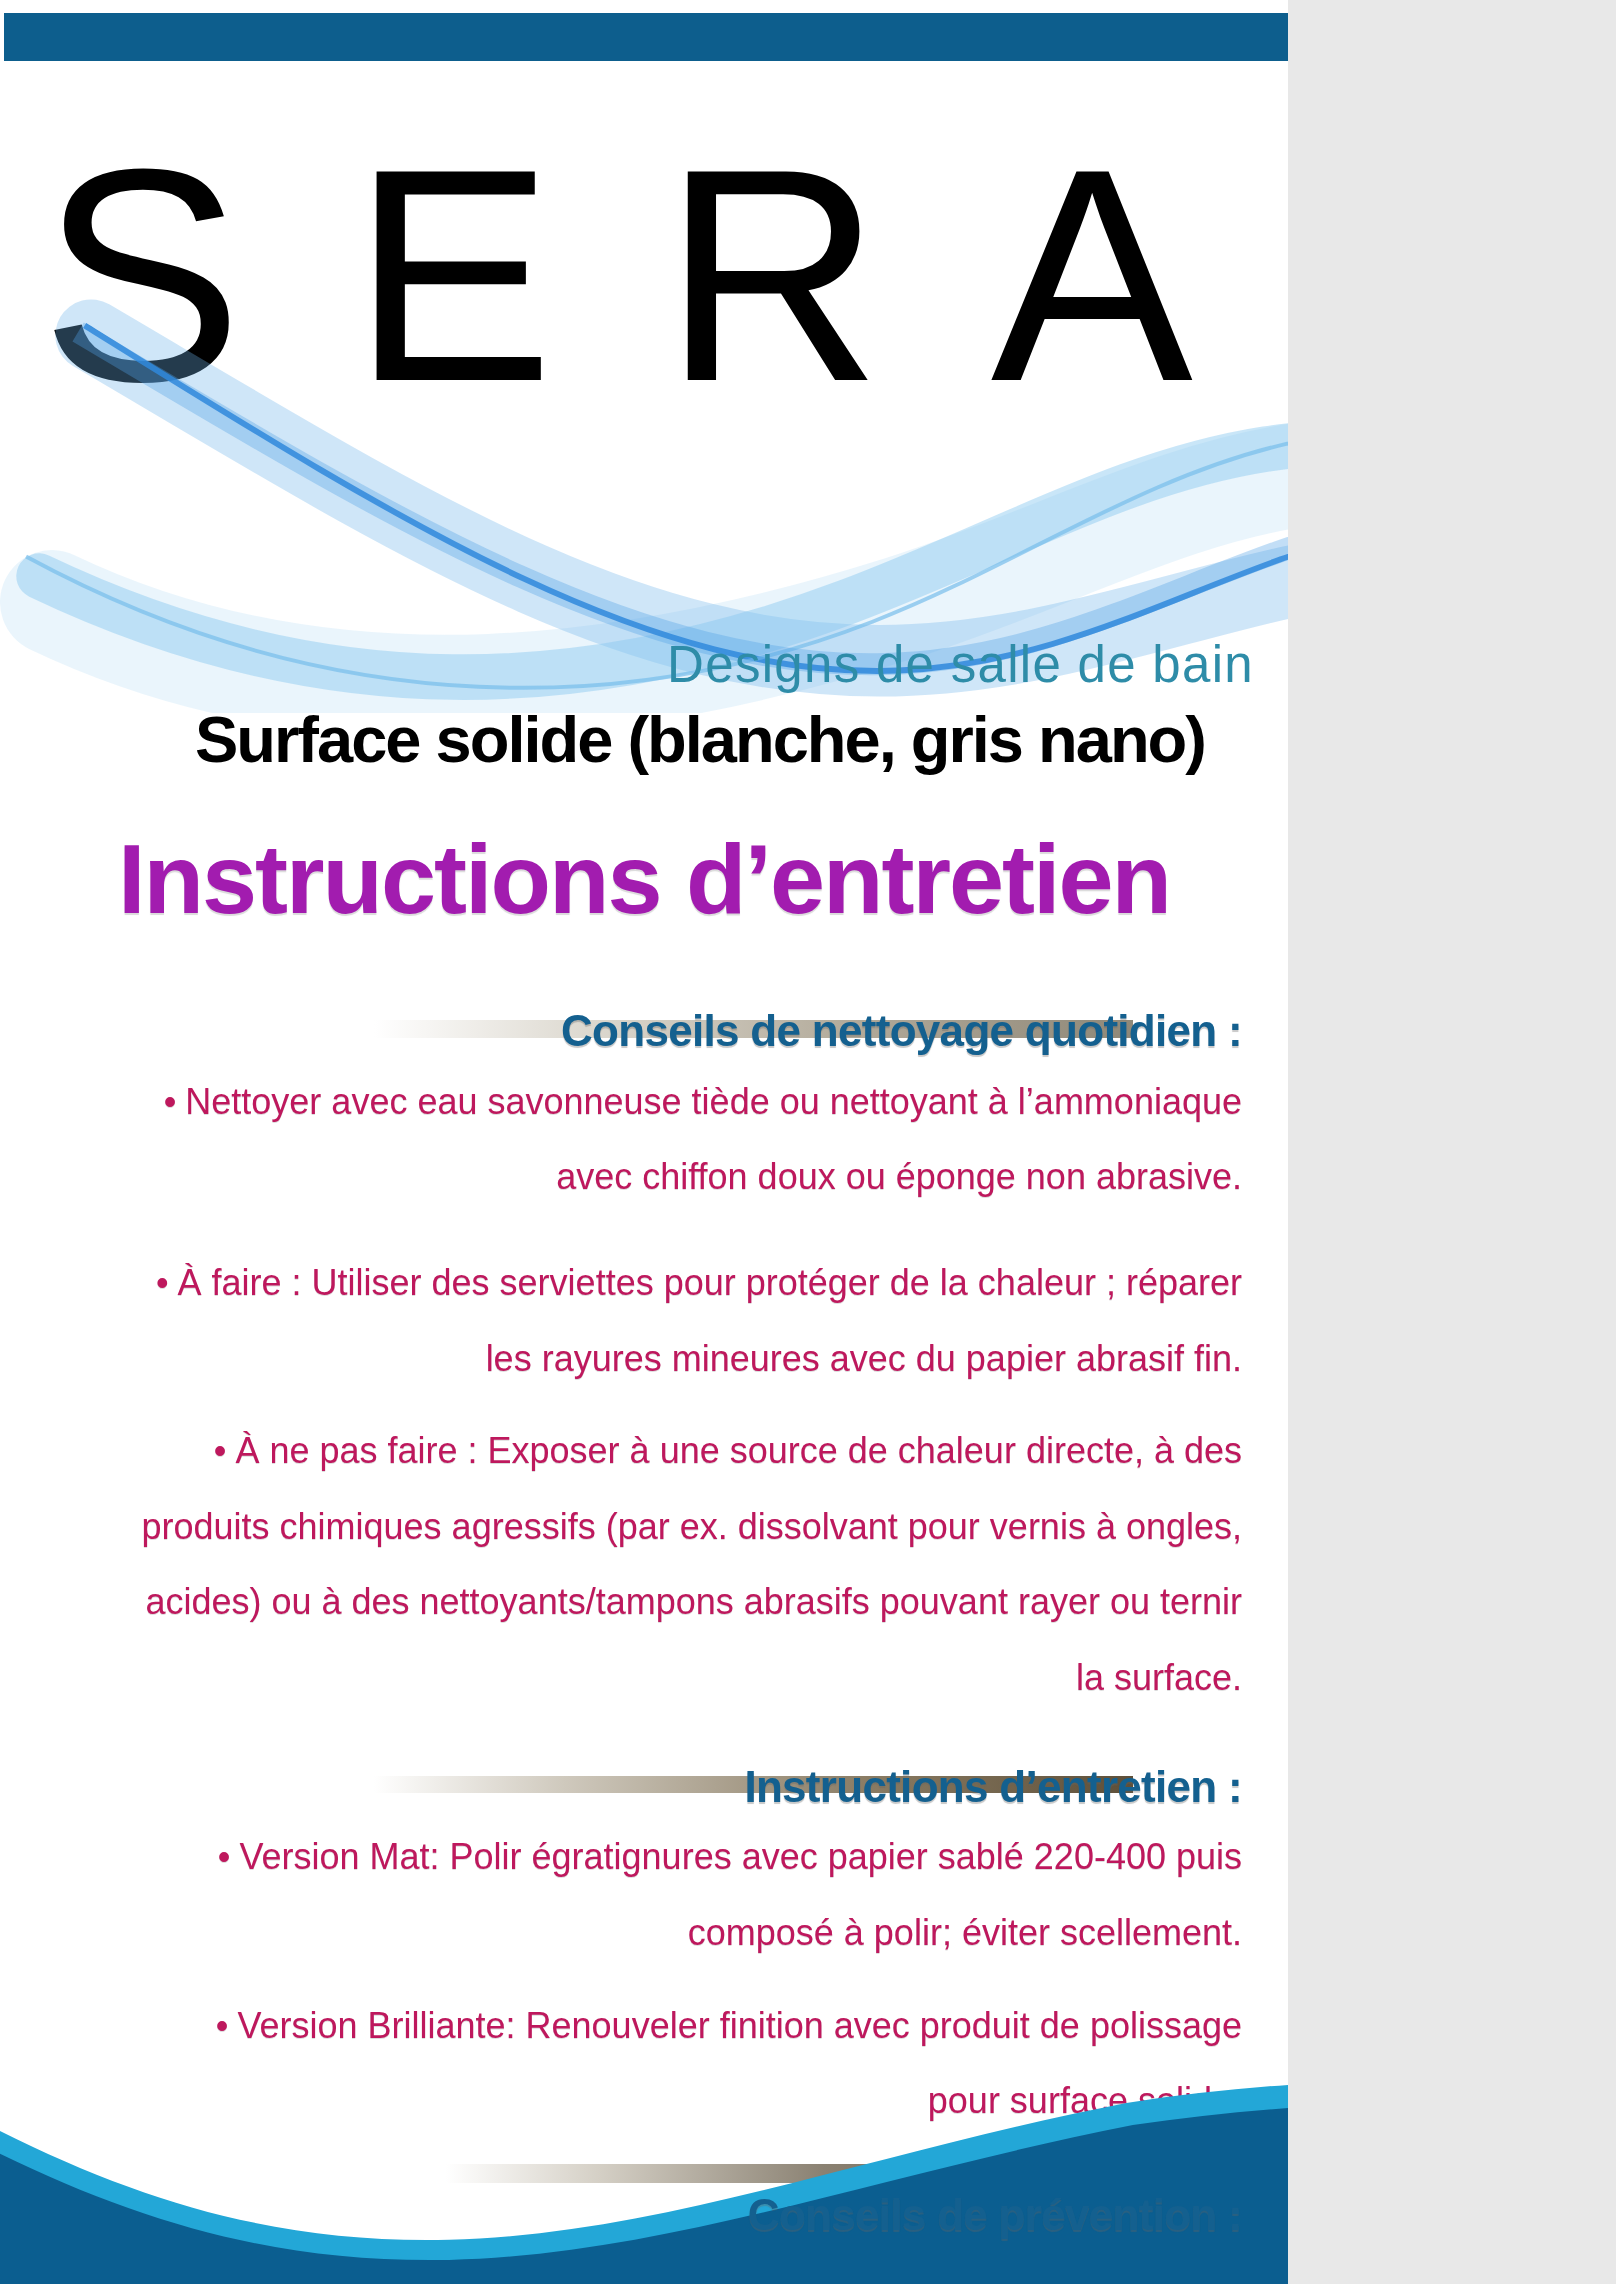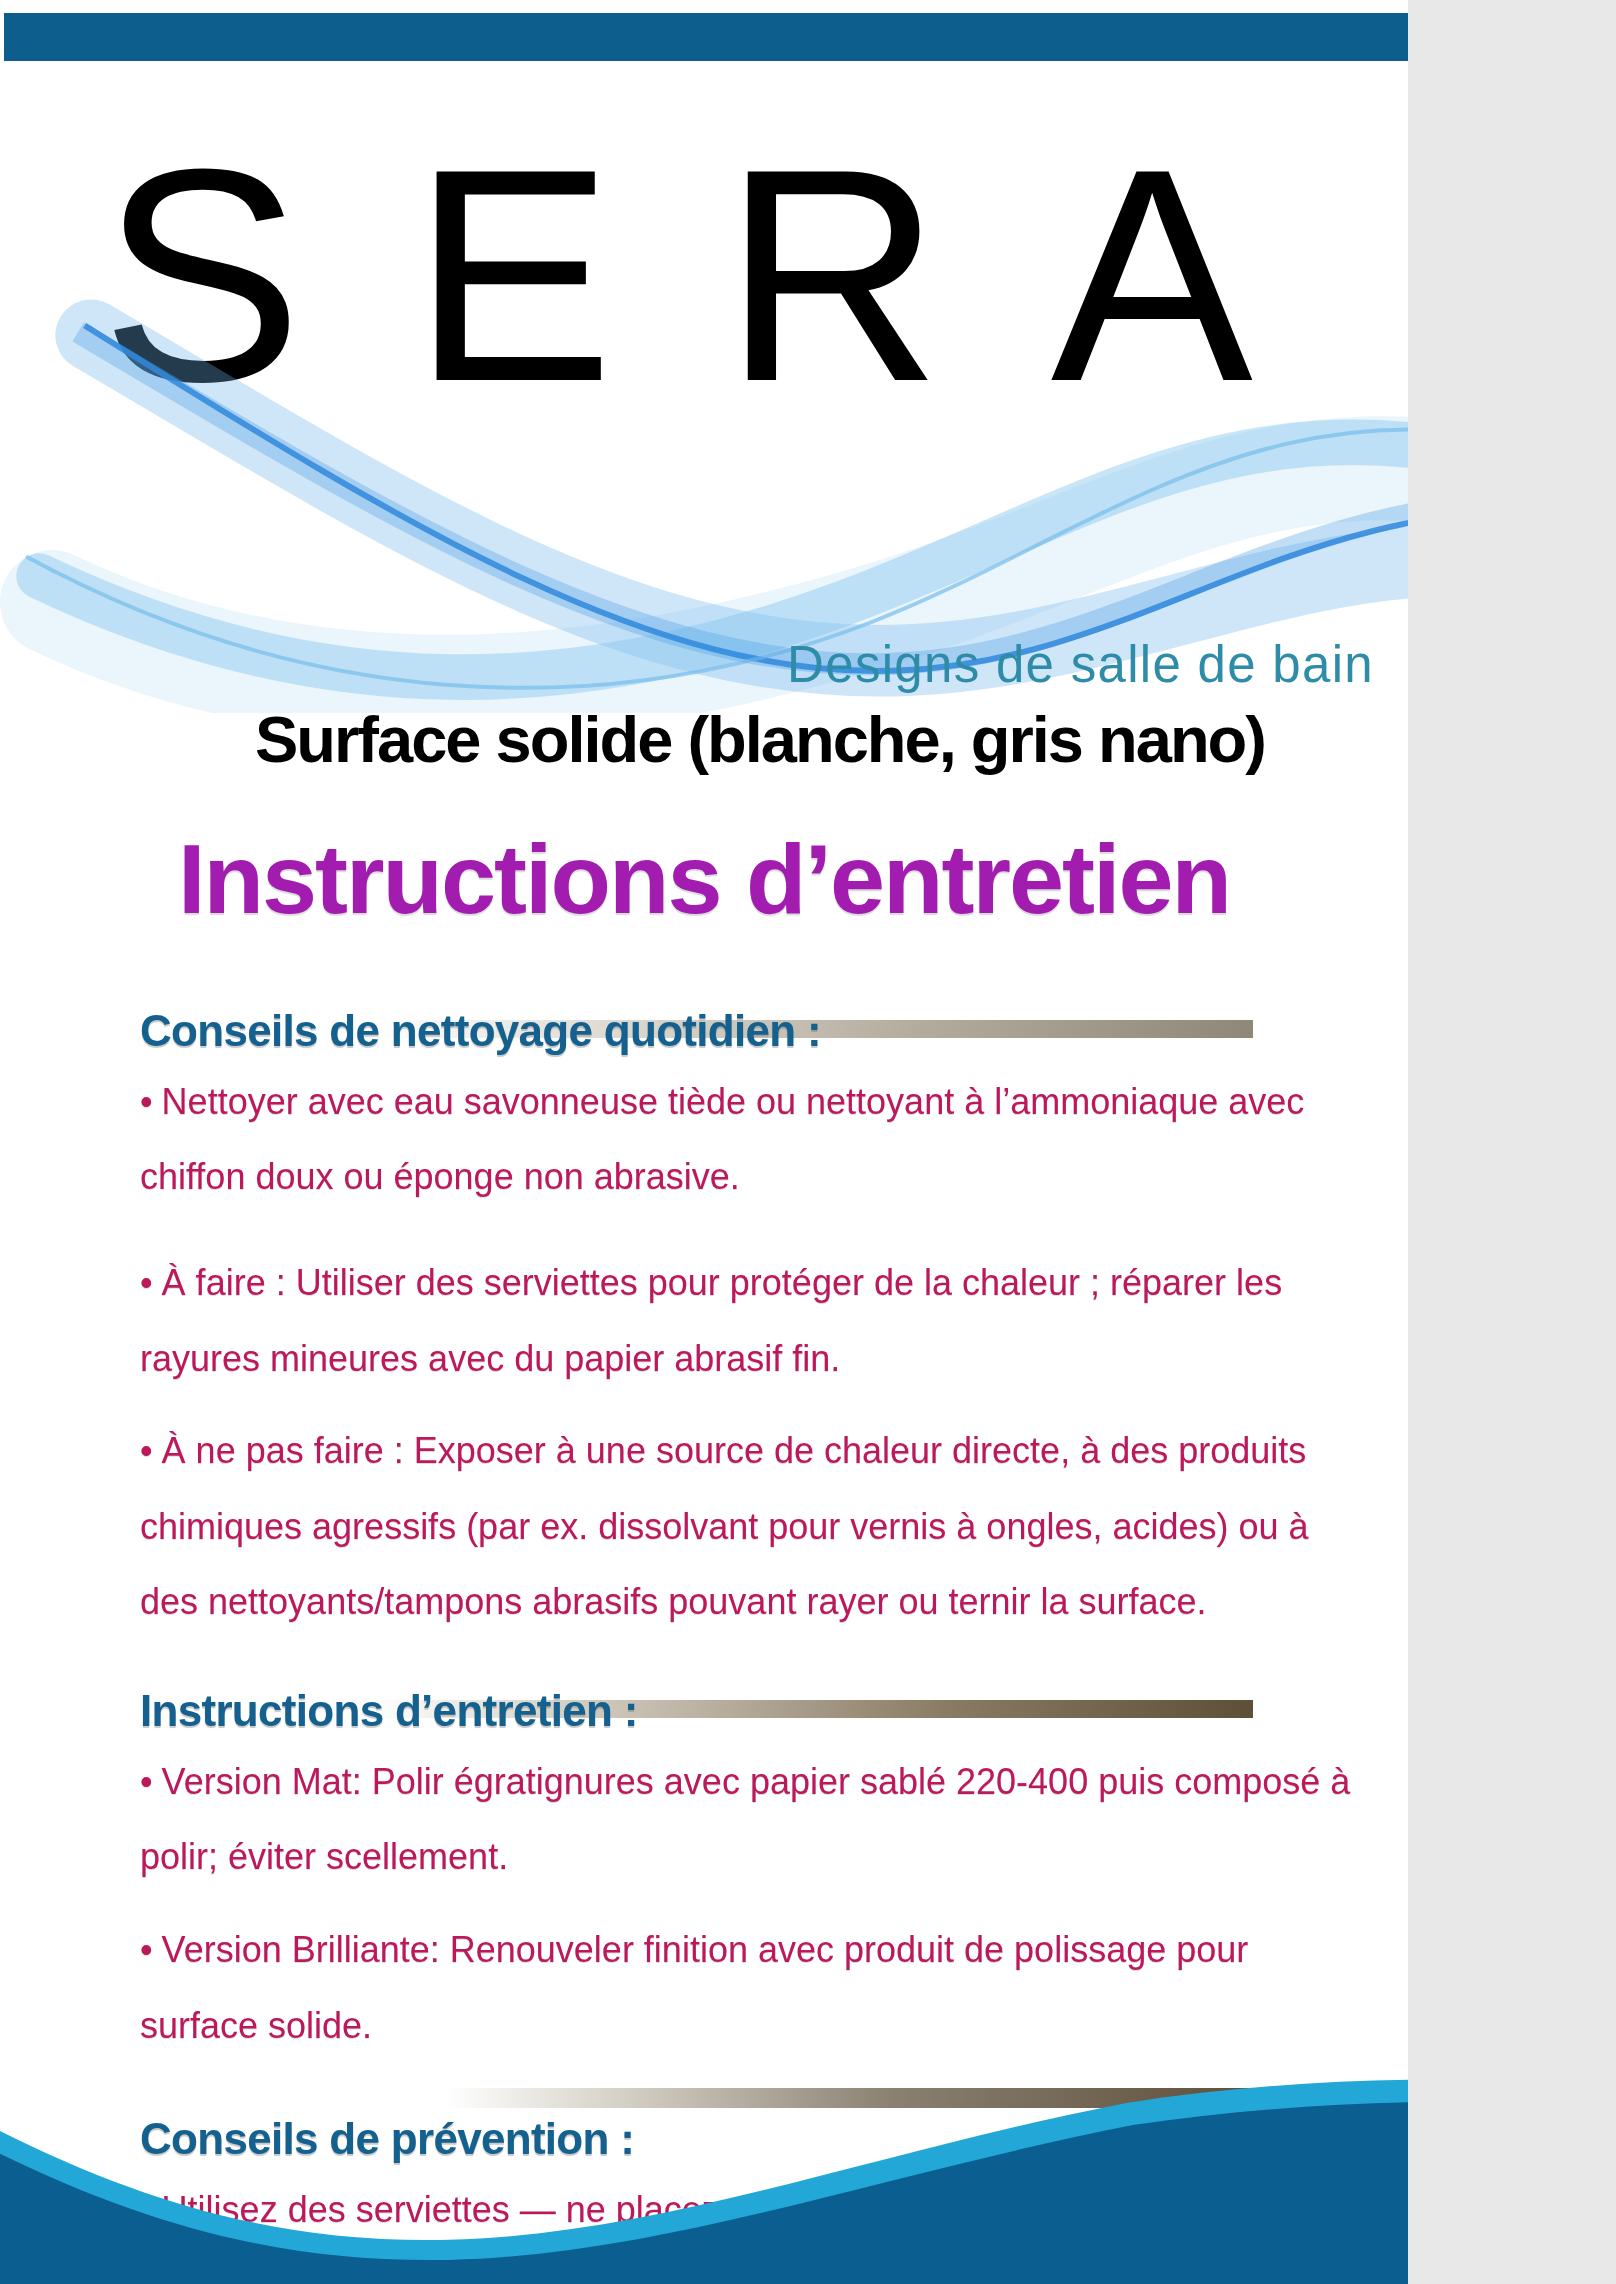--- a/index.html
+++ b/index.html
@@ -1,18 +1,18 @@
 <!DOCTYPE html>
 <html style="font-size:10.4px"><head>
 <meta charset="utf-8">
 <style>
   html,body{margin:0;padding:0;background:#e8e8e8;}
   #page{
     position:relative;
-    width:1408px;height:2284px;
+    width:1288px;height:2284px;
     background:#ffffff;
     overflow:hidden;
     font-family:"Liberation Sans","DejaVu Sans",sans-serif;
   }
   
   .top-bar{
     position:absolute;left:3.9px;right:0;top:13px;height:48px;
     background:#0d5e8d;
   }
   .logo{
@@ -48,21 +48,21 @@
     font-weight:bold;
     font-size:99px;letter-spacing:-2px;
     color:#a21caf;
     text-shadow:0 2px 0.7px rgba(110,110,110,0.25);
     white-space:nowrap;
   }
   
   .content{
     position:absolute;left:140px;right:46px;top:1006px;
   }
-  .section{position:relative;}
+  .section{position:relative;text-align:right;}
   .section + .section{margin-top:30px;}
   .section-head{position:relative;}
   .section-head h2{
     position:relative;z-index:2;
     display:inline-block;margin:0;
     color:#14608f;
     font-size:44px;letter-spacing:-0.7px;
     font-weight:bold;
     text-shadow:0 2px 0.7px rgba(100,100,100,0.35);
     white-space:nowrap;

